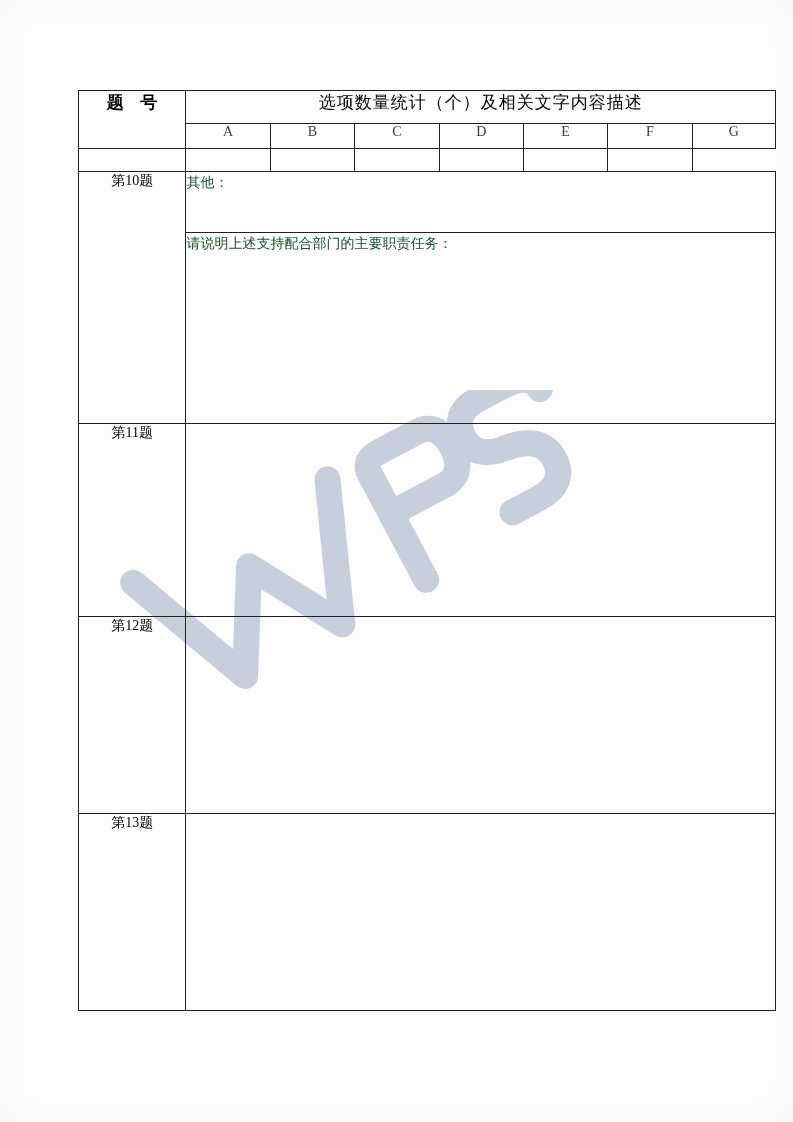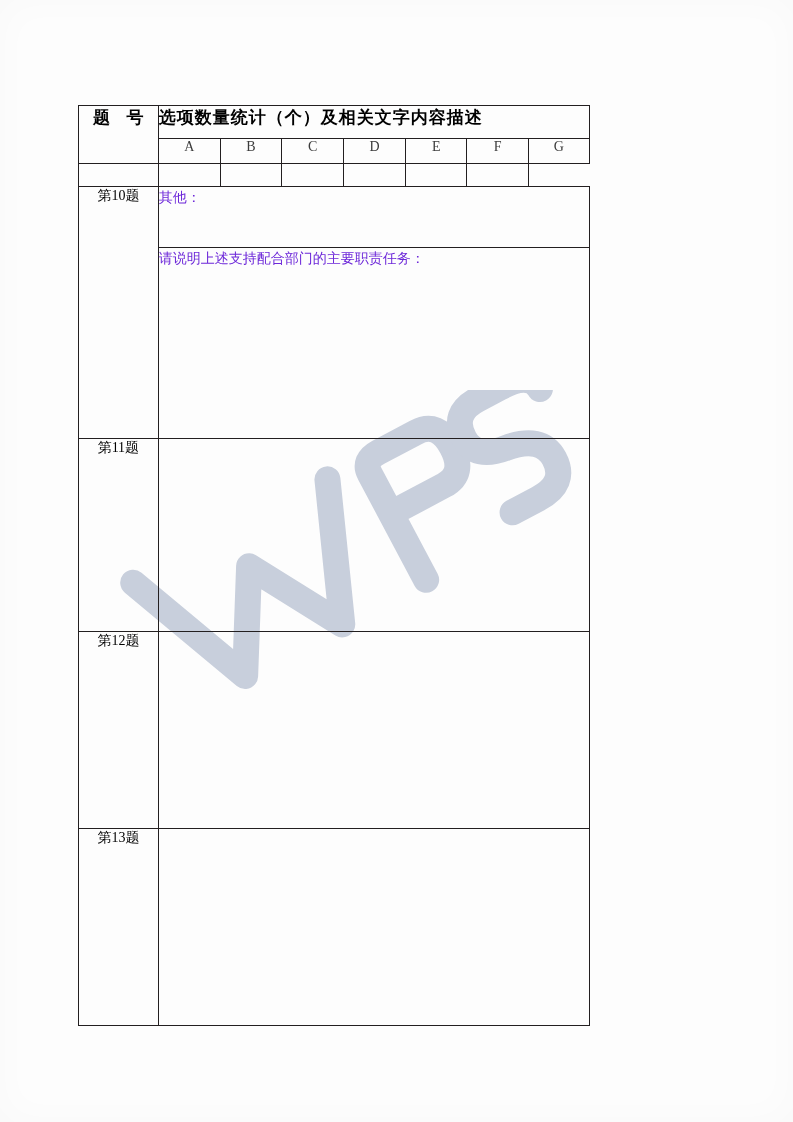--- a/index.html
+++ b/index.html
@@ -31,22 +31,22 @@
     height: 320px;
     pointer-events: none;
     z-index: 1;
   }
   .watermark svg { width: 100%; height: 100%; display: block; }
 
   
   .doc-table {
     position: absolute;
     left: 78px;
-    top: 105px;
-    width: 512px;
+    top: 90px;
+    width: 698px;
     border-collapse: collapse;
     z-index: 2;
     background: transparent;
   }
   .doc-table td {
     border: 1px solid #231f20;
     padding: 0;
     vertical-align: top;
     background: transparent;
   }
@@ -56,24 +56,25 @@
     vertical-align: middle;
     font-size: 17px;
     letter-spacing: 0.5px;
     height: 32px;
     font-family: "Liberation Serif", "DejaVu Serif", serif;
     font-weight: 600;
   }
   .hdr-qno .sp { display: inline-block; width: 16px; }
 
   .hdr-title {
+    text-align: center;
     vertical-align: middle;
     font-size: 17px;
     height: 32px;
-    font-weight: 700;
+    font-weight: 400;
     letter-spacing: 1px;
   }
 
   .opt-letter {
     text-align: center;
     vertical-align: middle;
     height: 24px;
     font-size: 14px;
     color: #3c3c3c;
     font-family: "Liberation Serif", "DejaVu Serif", serif;
@@ -87,21 +88,21 @@
     vertical-align: middle;
     font-size: 14px;
     font-family: Liberation Serif, serif;
   }
 
   .cell-text {
     font-size: 14px;
     padding: 7px 0 0 6px;
     line-height: 1.5;
     font-family: "Liberation Serif", "DejaVu Serif", serif;
-    color: #6d28d9;
+    color: #14532d;
   }
 
   .blank-cell { }
 
   
   .h-other   { height: 60px; }
   .h-desc    { height: 190px; }
   .h-q11     { height: 192px; }
   .h-q12     { height: 196px; }
   .h-q13     { height: 196px; }

